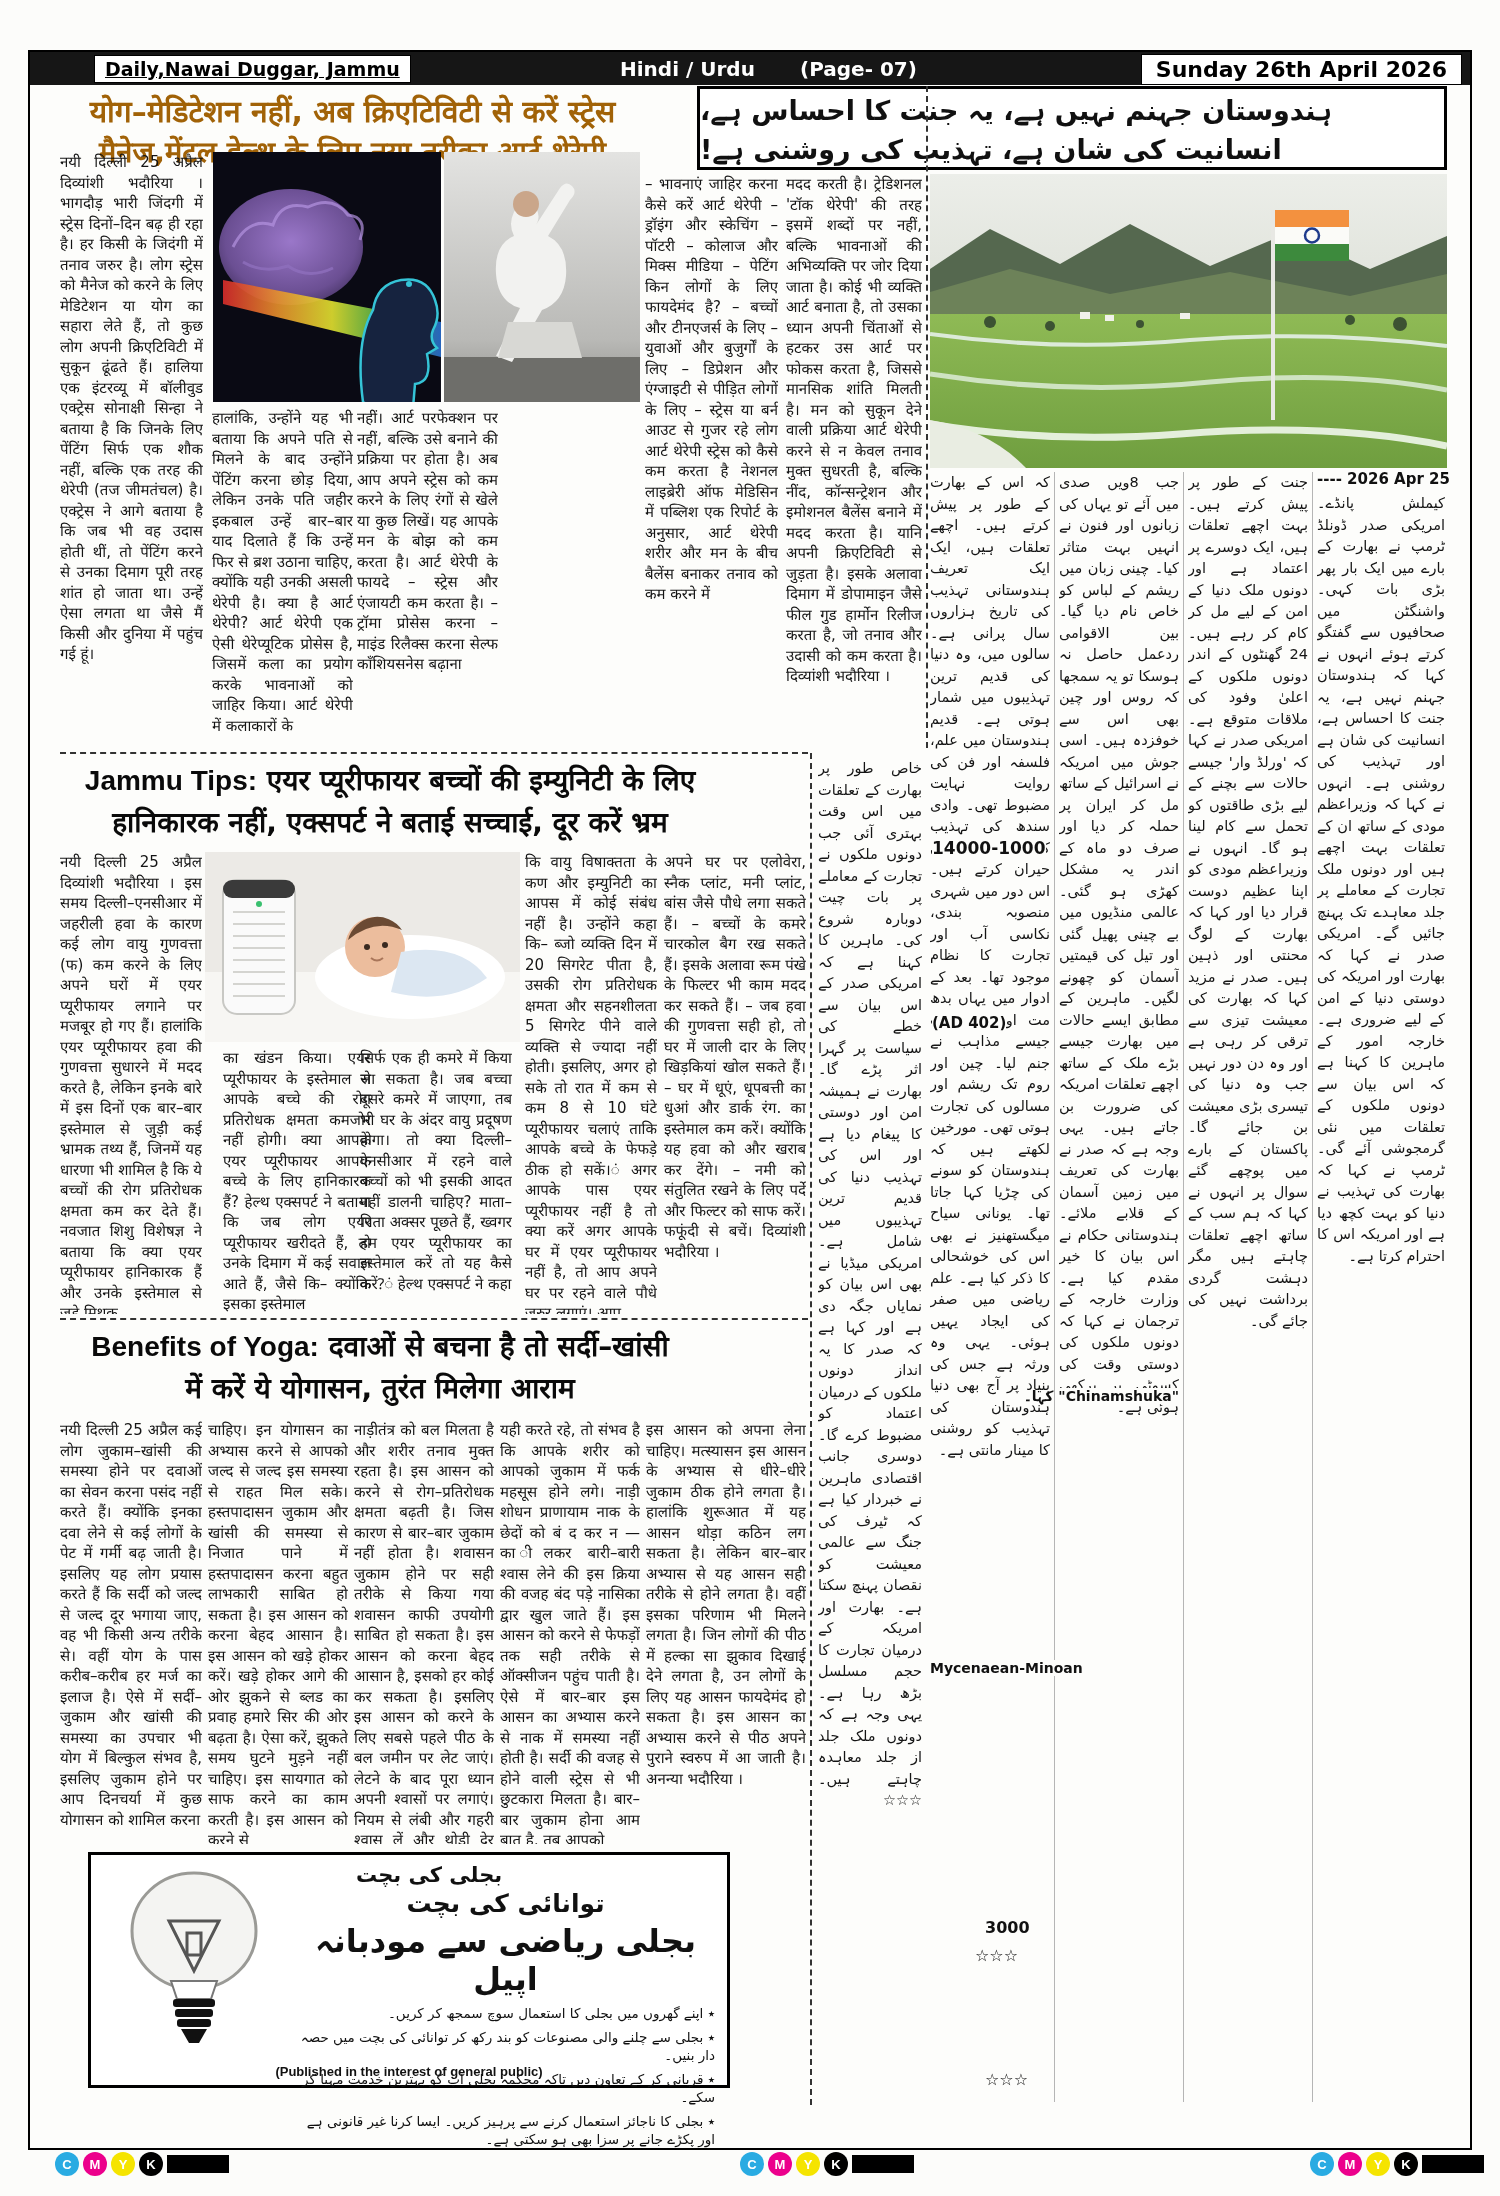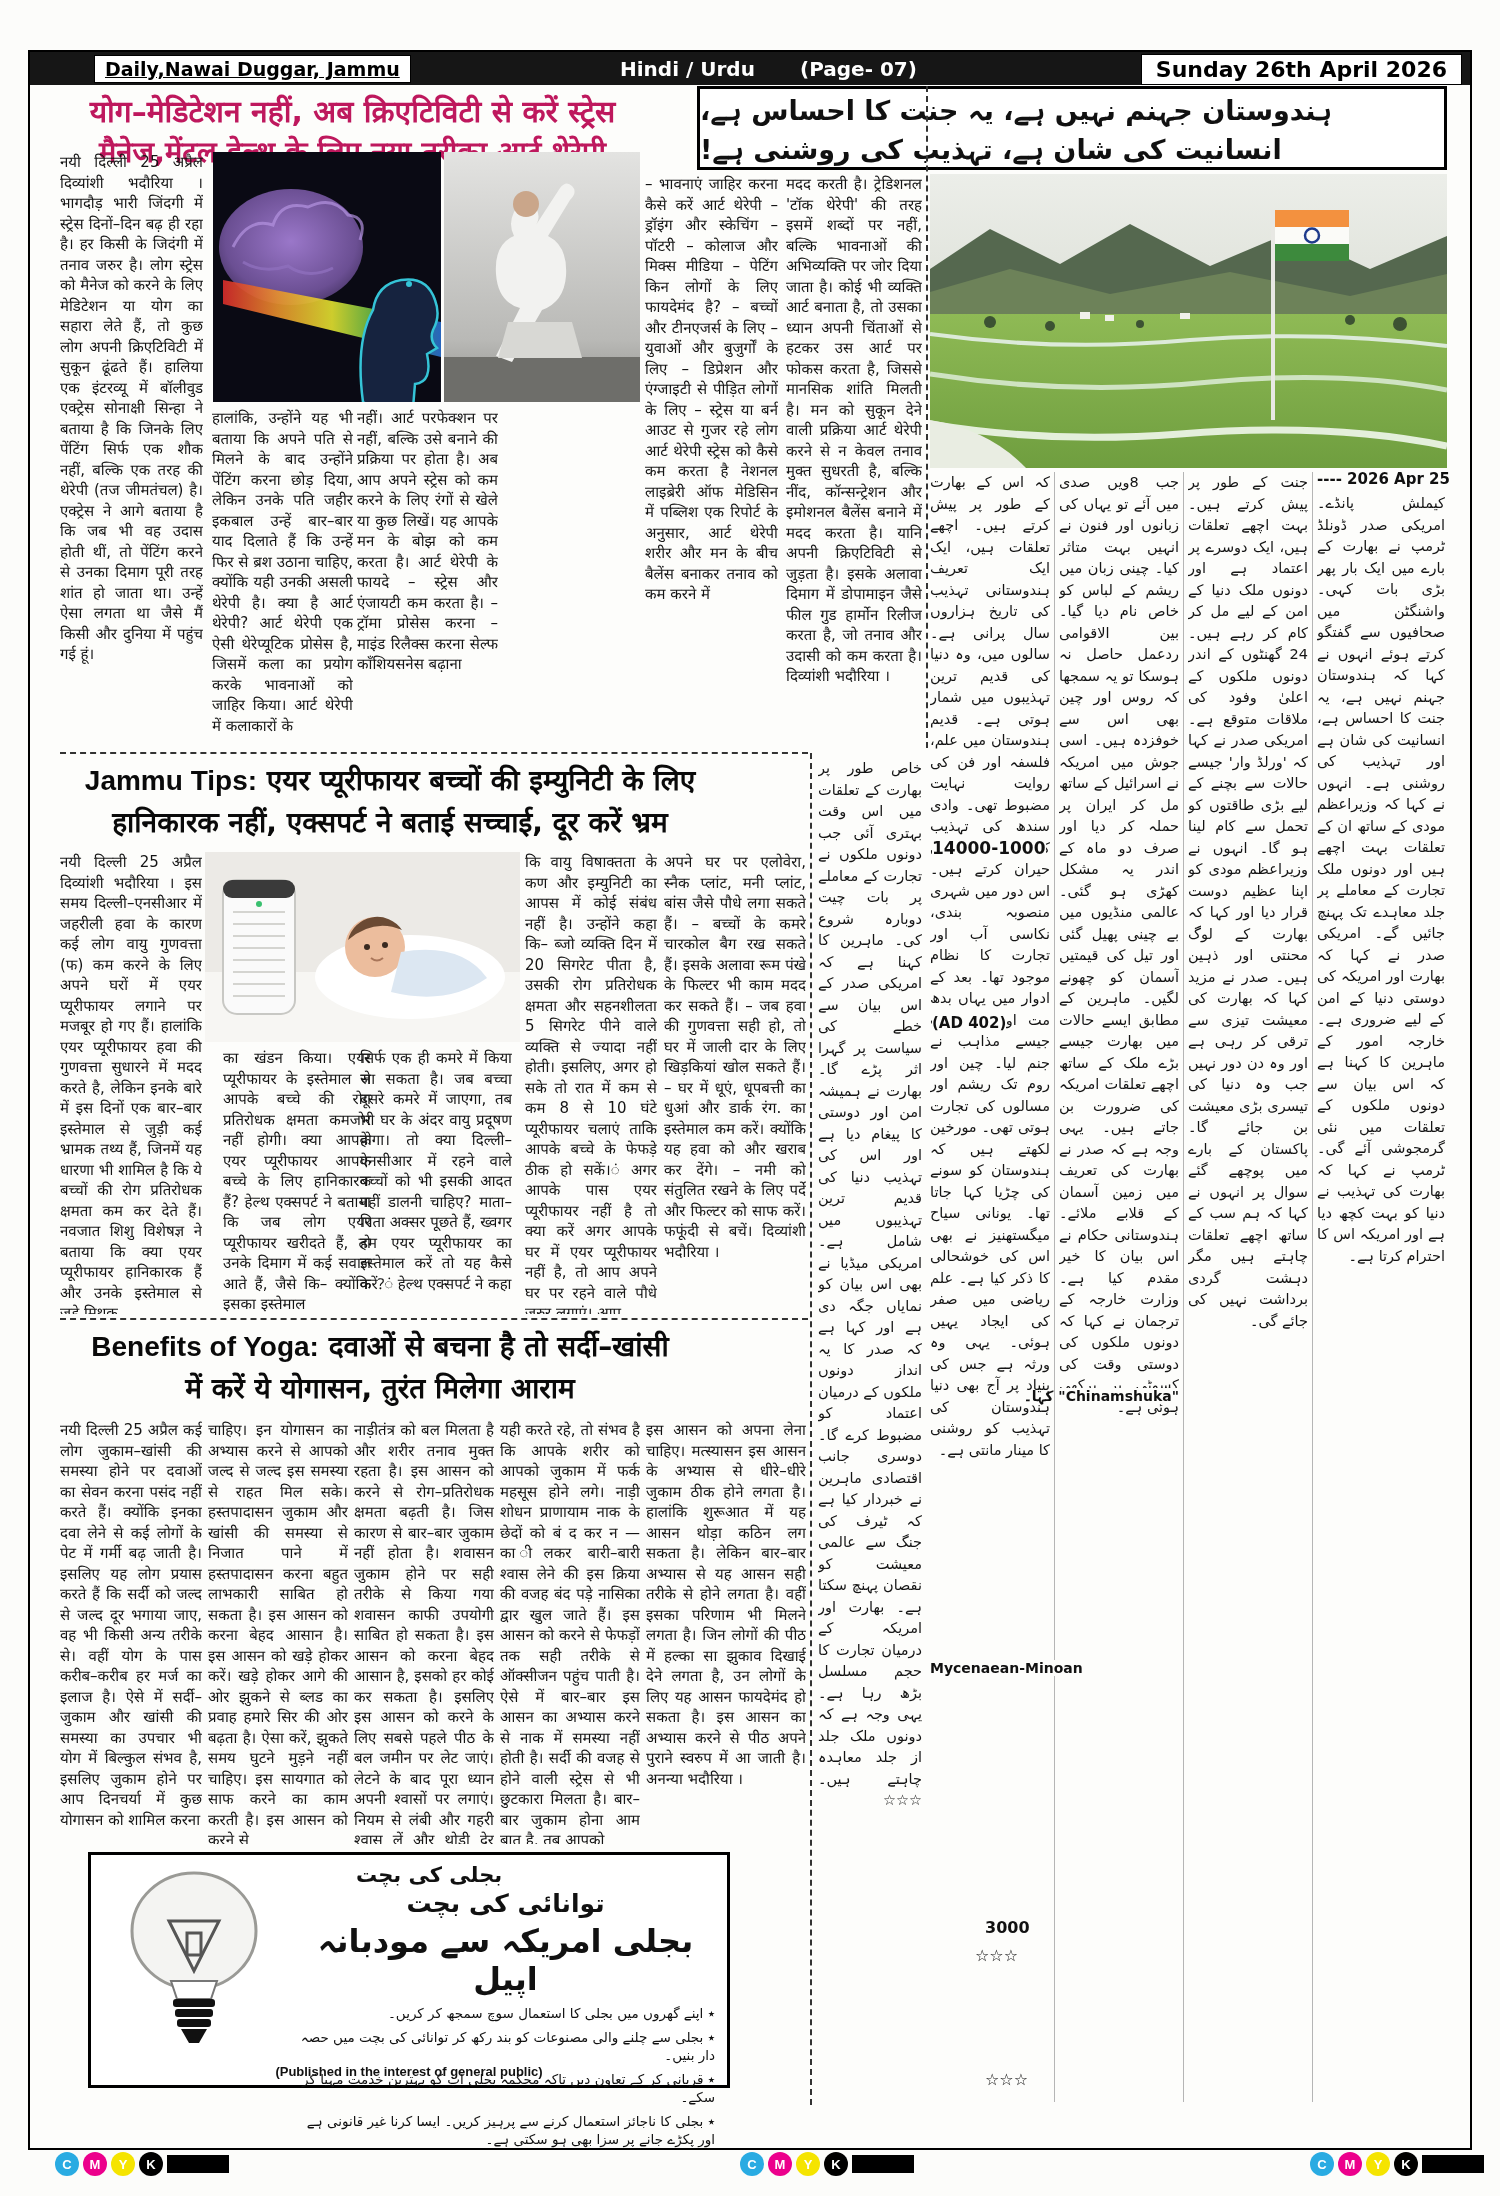--- a/index.html
+++ b/index.html
@@ -12,21 +12,21 @@
   
   .frame{left:28px;top:50px;width:1444px;height:2100px;border:2px solid #000;box-sizing:border-box;background:#fdfdfb;}
   
   .hbar{left:30px;top:52px;width:1440px;height:33px;background:#161616;}
   .hbox{position:absolute;background:#fff;border:1px solid #000;font-weight:bold;color:#000;white-space:nowrap;}
   .paper-name{left:64px;top:3px;padding:2px 10px;font-size:19px;text-decoration:underline;}
   .lang-label{position:absolute;left:590px;top:5px;color:#fff;font-weight:bold;font-size:20px;}
   .page-label{position:absolute;left:770px;top:5px;color:#fff;font-weight:bold;font-size:20px;}
   .date-box{right:8px;top:2px;padding:2px 14px;font-size:22px;}
   
-  .hi-head{font-weight:bold;text-align:center;line-height:40px;font-size:30px;color:#be185d;}
+  .hi-head{font-weight:bold;text-align:center;line-height:40px;font-size:30px;color:#a16207;}
   .hi-head .sub{font-size:29px;}
   .mix-head{font-weight:bold;text-align:center;line-height:42px;font-size:28px;color:#0a0a0a;}
   .latin-pre{font-family:"Liberation Sans","DejaVu Sans",sans-serif;font-weight:bold;}
   
   .col{font-size:15px;line-height:20.5px;text-align:justify;color:#141414;overflow:hidden;}
   .ucol{direction:rtl;font-size:14.5px;line-height:21.5px;text-align:justify;color:#141414;overflow:hidden;}
   .urdu-headbox{border:3px solid #000;direction:rtl;text-align:left;font-weight:bold;font-size:27px;line-height:39px;padding-top:2px;box-sizing:border-box;background:#fff;}
   .dash-h{border-top:2px dashed #333;height:0;}
   .dash-v{border-left:2px dashed #333;width:0;}
   .rule-v{border-left:1px solid #b5b5b5;width:0;}
@@ -218,21 +218,21 @@
       <path d="M72 120 L118 120 L112 138 L78 138 Z" fill="#fff" stroke="#777" stroke-width="2"></path>
       <rect x="74" y="138" width="42" height="8" rx="3" fill="#111"></rect>
       <rect x="76" y="148" width="38" height="8" rx="3" fill="#111"></rect>
       <rect x="78" y="158" width="34" height="8" rx="3" fill="#111"></rect>
       <path d="M82 168 l26 0 l-8 14 l-10 0 z" fill="#111"></path>
     </svg>
   </div>
   <div class="ad-lines" lang="ur" dir="rtl">
     <div class="ad-l1">بجلی کی بچت</div>
     <div class="ad-l2">توانائی کی بچت</div>
-    <div class="ad-l3">بجلی امریکہ سے مودبانہ اپیل</div>
+    <div class="ad-l3">بجلی ریاضی سے مودبانہ اپیل</div>
     <div class="ad-bullet">٭ اپنے گھروں میں بجلی کا استعمال سوچ سمجھ کر کریں۔</div>
     <div class="ad-bullet">٭ بجلی سے چلنے والی مصنوعات کو بند رکھ کر توانائی کی بچت میں حصہ دار بنیں۔</div>
     <div class="ad-bullet">٭ قربانی کر کے تعاون دیں تاکہ محکمہ بجلی آپ کو بہترین خدمت مہیا کر سکے۔</div>
     <div class="ad-bullet">٭ بجلی کا ناجائز استعمال کرنے سے پرہیز کریں۔ ایسا کرنا غیر قانونی ہے اور پکڑے جانے پر سزا بھی ہو سکتی ہے۔</div>
   </div>
   <div class="ad-foot">(Published in the interest of general public)</div>
 </div>
 
 <div class="abs dash-v" style="left:926px;top:86px;height:662px;"></div>
 <div class="abs dash-v" style="left:810px;top:753px;height:1352px;"></div>

